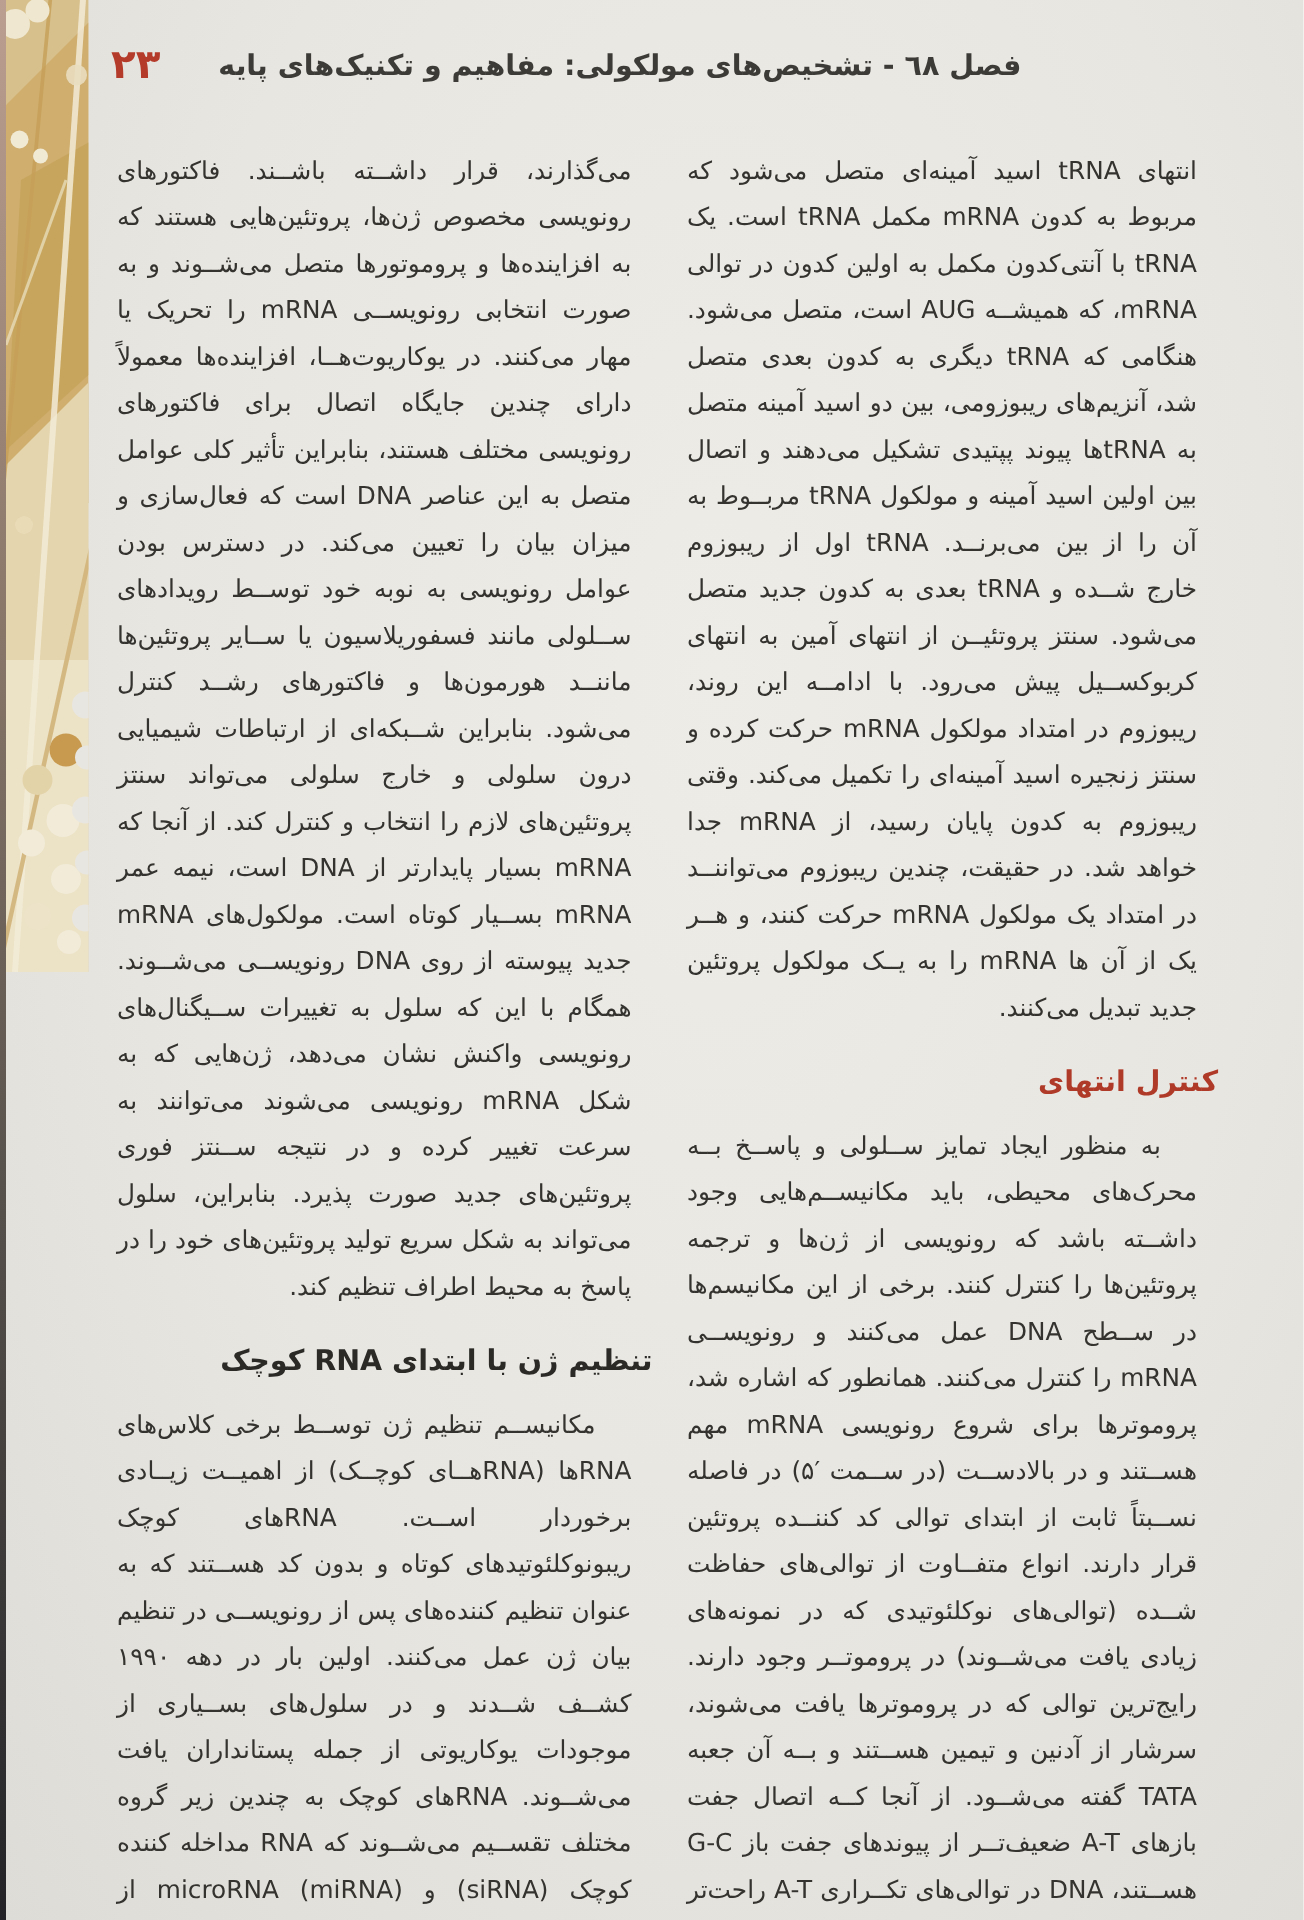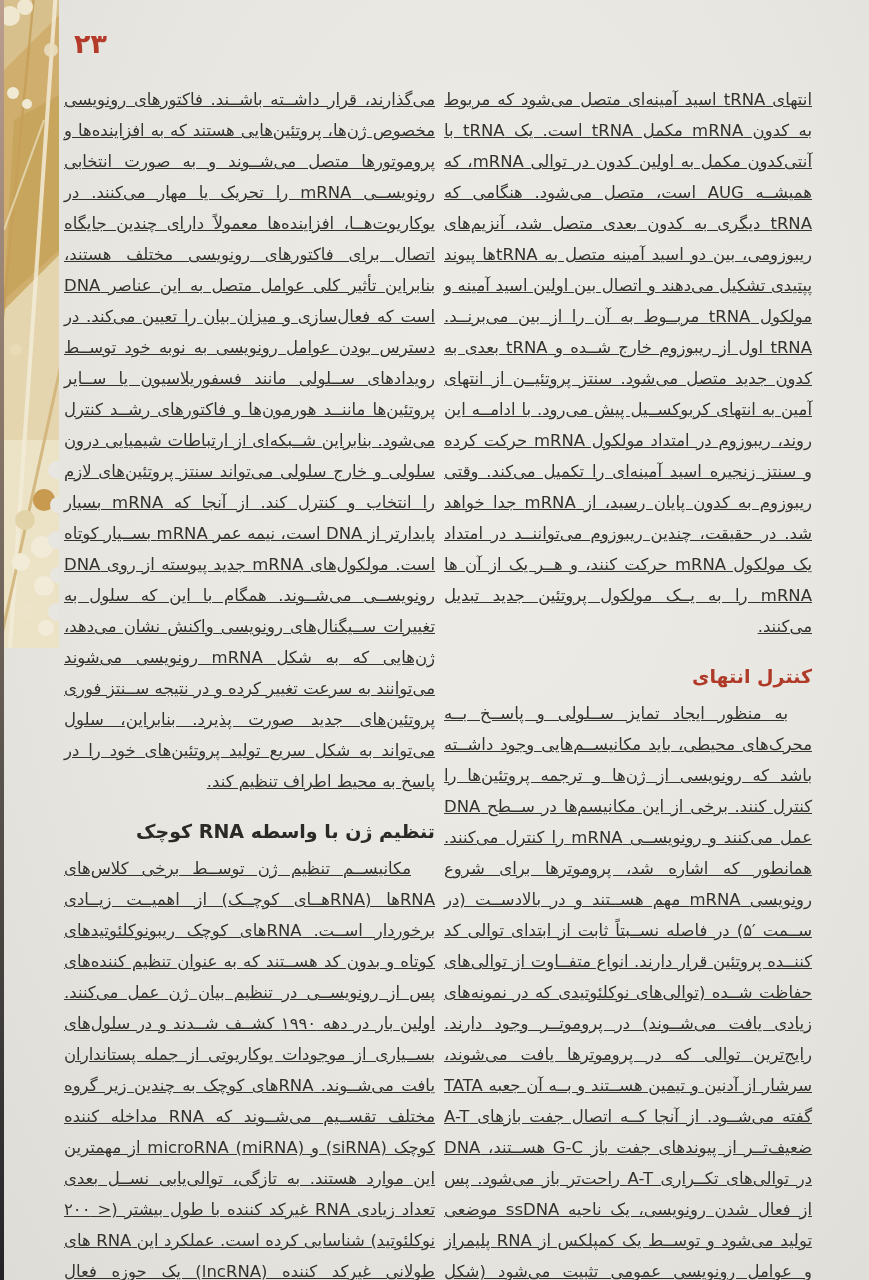--- a/index.html
+++ b/index.html
@@ -22,21 +22,21 @@
   .chapter-title{
     position:absolute;right:60px;top:33px;
     font-size:19px;font-weight:bold;color:#3d3b37;
     white-space:nowrap;direction:rtl;
   }
   .col{
     position:absolute;top:84px;direction:rtl;
     font-size:16.5px;line-height:31px;text-align:justify;text-align-last:start;
     color:#35332f;
   }
-  .col p{margin:0;padding:0;text-decoration:underline;}
+  .col p{margin:14px;padding:0;}
   .col-right{right:57px;width:368px;}
   .col-left{left:64px;width:371px;}
   .h-red{
     font-size:19px;font-weight:bold;color:#b03a28;
     margin:21px 0 9px 0;line-height:26px;
   }
   .h-black{
     font-size:19px;font-weight:bold;color:#2b2a27;
     margin:21px 0 9px 0;line-height:26px;
   }
@@ -75,25 +75,26 @@
     <circle cx="53" cy="470" r="9" fill="#e8e6e1"></circle>
     <circle cx="54" cy="505" r="8" fill="#e8e6e1"></circle>
     <circle cx="53" cy="540" r="9" fill="#e8e6e1"></circle>
     <circle cx="54" cy="575" r="8" fill="#e8e6e1"></circle>
     <circle cx="53" cy="612" r="9" fill="#e8e6e1"></circle>
   </svg>
 </div>
 
 <header class="page-header">
   <div class="page-num">۲۳</div>
+  <div class="chapter-title">فصل ٦٨ - تشخیص‌های مولکولی: مفاهیم و تکنیک‌های پایه</div>
 </header>
 
 <section class="col col-right">
   <p>انتهای tRNA اسید آمینه‌ای متصل می‌شود که مربوط به کدون mRNA مکمل tRNA است. یک tRNA با آنتی‌کدون مکمل به اولین کدون در توالی mRNA، که همیشــه AUG است، متصل می‌شود. هنگامی که tRNA دیگری به کدون بعدی متصل شد، آنزیم‌های ریبوزومی، بین دو اسید آمینه متصل به tRNAها پیوند پپتیدی تشکیل می‌دهند و اتصال بین اولین اسید آمینه و مولکول tRNA مربــوط به آن را از بین می‌برنــد. tRNA اول از ریبوزوم خارج شــده و tRNA بعدی به کدون جدید متصل می‌شود. سنتز پروتئیــن از انتهای آمین به انتهای کربوکســیل پیش می‌رود. با ادامــه این روند، ریبوزوم در امتداد مولکول mRNA حرکت کرده و سنتز زنجیره اسید آمینه‌ای را تکمیل می‌کند. وقتی ریبوزوم به کدون پایان رسید، از mRNA جدا خواهد شد. در حقیقت، چندین ریبوزوم می‌تواننــد در امتداد یک مولکول mRNA حرکت کنند، و هــر یک از آن ها mRNA را به یــک مولکول پروتئین جدید تبدیل می‌کنند.</p>
   <h2 class="h-red">کنترل انتهای</h2>
   <p class="indent">به منظور ایجاد تمایز ســلولی و پاســخ بــه محرک‌های محیطی، باید مکانیســم‌هایی وجود داشــته باشد که رونویسی از ژن‌ها و ترجمه پروتئین‌ها را کنترل کنند. برخی از این مکانیسم‌ها در ســطح DNA عمل می‌کنند و رونویســی mRNA را کنترل می‌کنند. همانطور که اشاره شد، پروموترها برای شروع رونویسی mRNA مهم هســتند و در بالادســت (در ســمت ′۵) در فاصله نســبتاً ثابت از ابتدای توالی کد کننــده پروتئین قرار دارند. انواع متفــاوت از توالی‌های حفاظت شــده (توالی‌های نوکلئوتیدی که در نمونه‌های زیادی یافت می‌شــوند) در پروموتــر وجود دارند. رایج‌ترین توالی که در پروموترها یافت می‌شوند، سرشار از آدنین و تیمین هســتند و بــه آن جعبه TATA گفته می‌شــود. از آنجا کــه اتصال جفت بازهای A-T ضعیف‌تــر از پیوندهای جفت باز G-C هســتند، DNA در توالی‌های تکــراری A-T راحت‌تر باز می‌شود. پس از فعال شدن رونویسی، یک ناحیه ssDNA موضعی تولید می‌شود و توســط یک کمپلکس از RNA پلیمراز و عوامل رونویسی عمومی تثبیت می‌شود (شکل ۵-۶۸). مولکول mRNA از ناحیه موضعی ssDNA ســنتز می‌شــود و همزمان با بازگشت DNA به حالت مارپیچ دو رشــته‌ای که از نظر انرژی مطلوب‌تر اســت، mRNA به سرعت خارج می‌شود. افزاینده‌ها توالی DNA هستند که می‌توانند رونویسی mRNA را افزایش دهند و ممکن اســت در مکان‌های مختلف نســبت به ژنی کــه روی آن تأثیر</p>
 </section>
 
 <section class="col col-left">
   <p>می‌گذارند، قرار داشــته باشــند. فاکتورهای رونویسی مخصوص ژن‌ها، پروتئین‌هایی هستند که به افزاینده‌ها و پروموتورها متصل می‌شــوند و به صورت انتخابی رونویســی mRNA را تحریک یا مهار می‌کنند. در یوکاریوت‌هــا، افزاینده‌ها معمولاً دارای چندین جایگاه اتصال برای فاکتورهای رونویسی مختلف هستند، بنابراین تأثیر کلی عوامل متصل به این عناصر DNA است که فعال‌سازی و میزان بیان را تعیین می‌کند. در دسترس بودن عوامل رونویسی به نوبه خود توســط رویدادهای ســلولی مانند فسفوریلاسیون یا ســایر پروتئین‌ها ماننــد هورمون‌ها و فاکتورهای رشــد کنترل می‌شود. بنابراین شــبکه‌ای از ارتباطات شیمیایی درون سلولی و خارج سلولی می‌تواند سنتز پروتئین‌های لازم را انتخاب و کنترل کند. از آنجا که mRNA بسیار پایدارتر از DNA است، نیمه عمر mRNA بســیار کوتاه است. مولکول‌های mRNA جدید پیوسته از روی DNA رونویســی می‌شــوند. همگام با این که سلول به تغییرات ســیگنال‌های رونویسی واکنش نشان می‌دهد، ژن‌هایی که به شکل mRNA رونویسی می‌شوند می‌توانند به سرعت تغییر کرده و در نتیجه ســنتز فوری پروتئین‌های جدید صورت پذیرد. بنابراین، سلول می‌تواند به شکل سریع تولید پروتئین‌های خود را در پاسخ به محیط اطراف تنظیم کند.</p>
-  <h2 class="h-black">تنظیم ژن با واسطه RNA کوچک</h2>
+  <h2 class="h-black">تنظیم ژن با ابتدای RNA کوچک</h2>
   <p class="indent">مکانیســم تنظیم ژن توســط برخی کلاس‌های RNAها (RNAهــای کوچــک) از اهمیــت زیــادی برخوردار اســت. RNAهای کوچک ریبونوکلئوتیدهای کوتاه و بدون کد هســتند که به عنوان تنظیم کننده‌های پس از رونویســی در تنظیم بیان ژن عمل می‌کنند. اولین بار در دهه ۱۹۹۰ کشــف شــدند و در سلول‌های بســیاری از موجودات یوکاریوتی از جمله پستانداران یافت می‌شــوند. RNAهای کوچک به چندین زیر گروه مختلف تقســیم می‌شــوند که RNA مداخله کننده کوچک (siRNA) و microRNA (miRNA) از مهمترین این موارد هستند. به تازگی، توالی‌یابی نســل بعدی تعداد زیادی RNA غیرکد کننده با طول بیشتر (&lt; ۲۰۰ نوکلئوتید) شناسایی کرده است. عملکرد این RNA های طولانی غیرکد کننده (lncRNA) یک حوزه فعال تحقیقاتی است. توالی‌های DNA مربوط به siRNAها و miRNAها اغلب در مناطق غیرکد کننده در بین ژن‌ها قرار دارد. آن‌ها به‌طور کلی پروموتورهای مخصوص خود را دارند و رونویسی توسط پلیمراز II انجام می‌شــود. محصول اولیه یک پیش‌ساز miRNA اســت که یک ســاختار سنجاق ســر دو رشته‌ای را تشــکیل می‌دهد</p>
 </section>
 
 </body></html>

